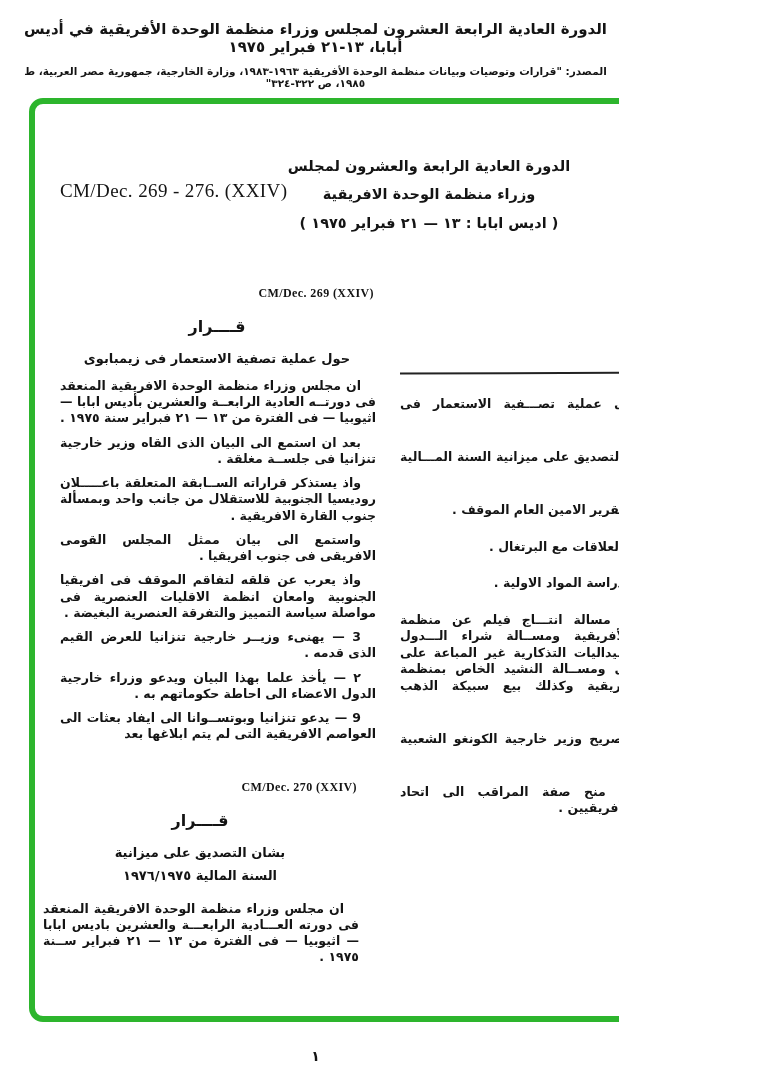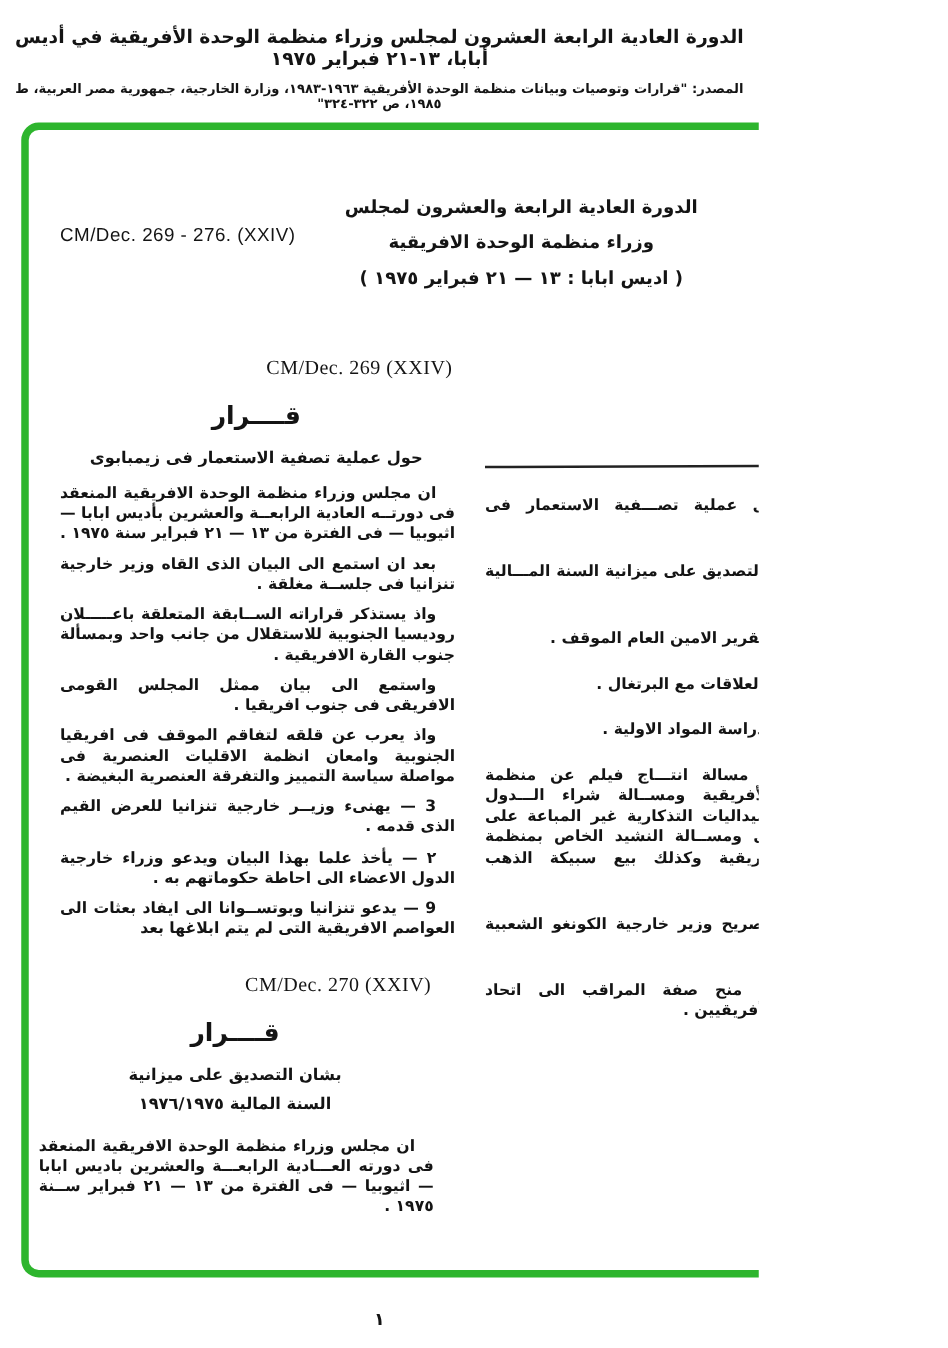--- a/index.html
+++ b/index.html
@@ -1,44 +1,44 @@
 <!DOCTYPE html>
 <html lang="ar"><head>
 <meta charset="utf-8">
 <style>
   html,body{margin:0;padding:0;background:#ffffff;}
   .screen{
     position:relative;width:607px;height:1078px;background:#ffffff;
-    font-family:"DejaVu Sans", sans-serif;color:#141414;overflow:hidden;
+    font-family:"DejaVu Sans", sans-serif;color:#141414;overflow:hidden;margin-left:12px;
   }
   
   .top-header{position:absolute;top:20px;left:0;right:0;text-align:center;direction:rtl;}
   .top-header .line1{font-size:15px;font-weight:700;margin-bottom:9px;letter-spacing:0;}
   .top-header .line2{font-size:10.5px;font-weight:700;}
   
   .doc-frame{
     position:absolute;left:17px;top:98px;width:712px;height:912px;
     border:6px solid #84cc16;border-radius:14px;background:#ffffff;
   }
   
   .session-block{
     position:absolute;top:48px;right:168px;width:300px;text-align:center;
     direction:rtl;font-weight:700;font-size:14.5px;line-height:1.95;
   }
   .ref-range{
     position:absolute;top:76px;left:25px;
-    font-family:Liberation Sans, sans-serif;font-size:15px;letter-spacing:.4px;white-space:nowrap;
+    font-family:Liberation Serif, serif;font-size:19px;letter-spacing:.4px;white-space:nowrap;
   }
   
   .left-col{position:absolute;top:182px;left:17px;width:330px;direction:rtl;}
   .section-ref{
     direction:ltr;text-align:right;font-family:"Liberation Serif", serif;
-    font-size:16px;letter-spacing:.4px;margin:0 8px 16px 0;
+    font-size:12px;letter-spacing:.4px;margin:0 8px 16px 0;font-weight:bold;
   }
-  .decree-heading{text-align:center;font-size:20px;font-weight:700;margin:0 0 13px 0;}
+  .decree-heading{text-align:center;font-size:16px;font-weight:700;margin:0 0 13px 0;}
   .decree-subject{text-align:center;font-size:13px;font-weight:700;margin:0 0 8px 0;line-height:1.6;}
   .body-par{
     font-size:12.5px;font-weight:700;line-height:1.3;text-align:justify;
     text-indent:15px;margin:0 6px 8px 8px;
   }
   .sec2{position:absolute;top:676px;left:0;width:330px;direction:rtl;}
   
   .right-col{position:absolute;top:268px;left:365px;width:350px;direction:rtl;}
   .list-divider{border:0;border-top:2px solid #222;margin:0 0 22px 0;transform:rotate(-.2deg);}
   .res-item{display:flex;direction:rtl;gap:5px;margin-bottom:20px;font-size:12.5px;font-weight:700;line-height:1.32;}

